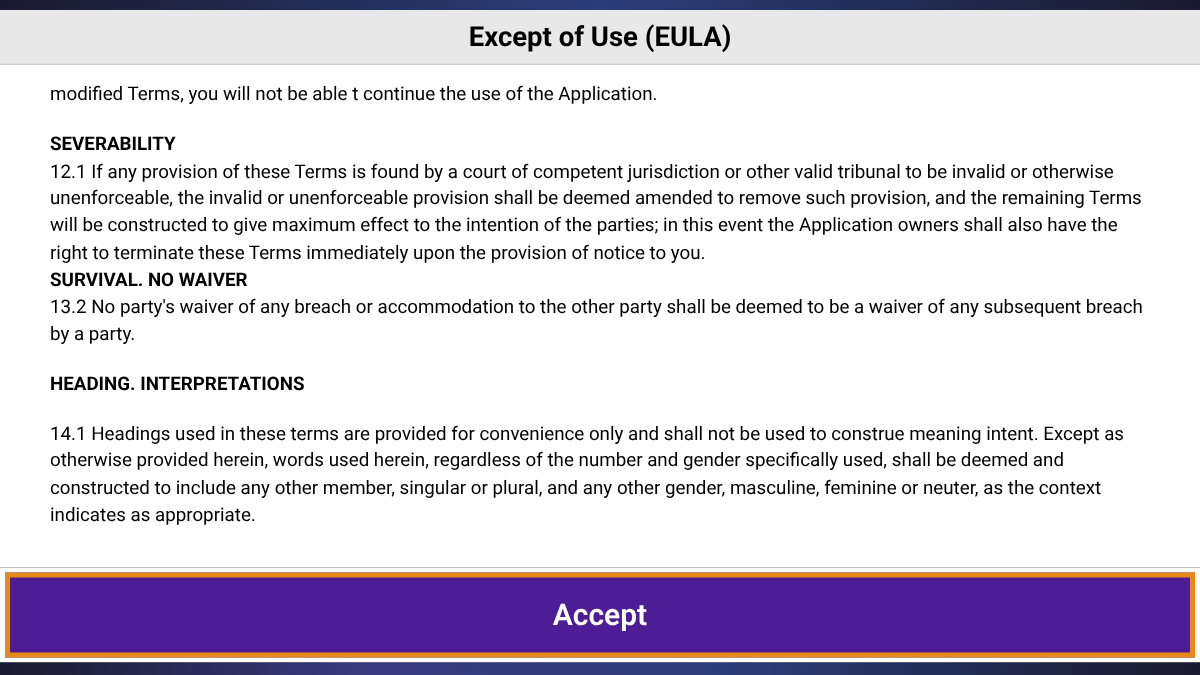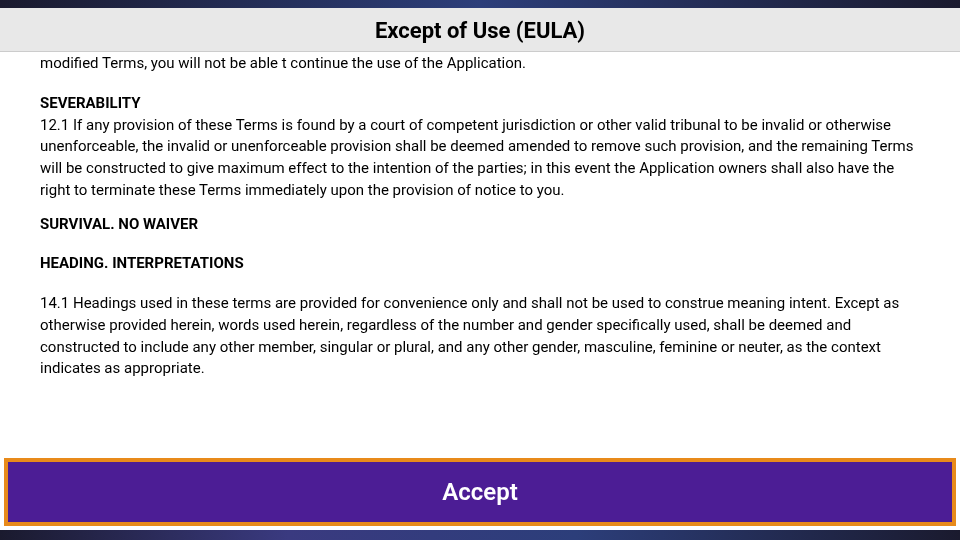--- a/index.html
+++ b/index.html
@@ -20,21 +20,21 @@
     .content {
       flex: 1;
       background: #fff;
       padding: 0 40px;
       overflow: hidden;
       color: #000;
       font-size: 15px;
       line-height: 1.45;
     }
     .content p { margin: 0; }
-    .truncated-top { padding-top: 1px; }
+    .truncated-top { padding-top: 13px; }
     .section-heading {
       font-weight: 700;
       margin-top: 18px;
       text-transform: none;
     }
     .section-heading.spaced-top { margin-top: 18px; }
     .body-text { margin-top: 0; }
     .spacer { height: 18px; }
     .button-container {
       background: #fff;
@@ -65,21 +65,22 @@
 <div class="header">
   <h1>Except of Use (EULA)</h1>
 </div>
 
 <div class="content">
   <p class="truncated-top body-text">modified Terms, you will not be able t continue the use of the Application.</p>
 
   <p class="section-heading spaced-top">SEVERABILITY</p>
   <p class="body-text">12.1 If any provision of these Terms is found by a court of competent jurisdiction or other valid tribunal to be invalid or otherwise unenforceable, the invalid or unenforceable provision shall be deemed amended to remove such provision, and the remaining Terms will be constructed to give maximum effect to the intention of the parties; in this event the Application owners shall also have the right to terminate these Terms immediately upon the provision of notice to you.</p>
 
-  <p class="section-heading" style="margin-top:12px;">SURVIVAL. NO WAIVER</p>
+  <p class="section-heading" style="margin-top:0;">SURVIVAL. NO WAIVER</p>
+  <p class="body-text">13.2 No party's waiver of any breach or accommodation to the other party shall be deemed to be a waiver of any subsequent breach by a party.</p>
 
   <div class="spacer"></div>
 
   <p class="section-heading" style="margin-top:0;">HEADING. INTERPRETATIONS</p>
 
   <div class="spacer"></div>
 
   <p class="body-text">14.1 Headings used in these terms are provided for convenience only and shall not be used to construe meaning intent. Except as otherwise provided herein, words used herein, regardless of the number and gender specifically used, shall be deemed and constructed to include any other member, singular or plural, and any other gender, masculine, feminine or neuter, as the context indicates as appropriate.</p>
 </div>
 

